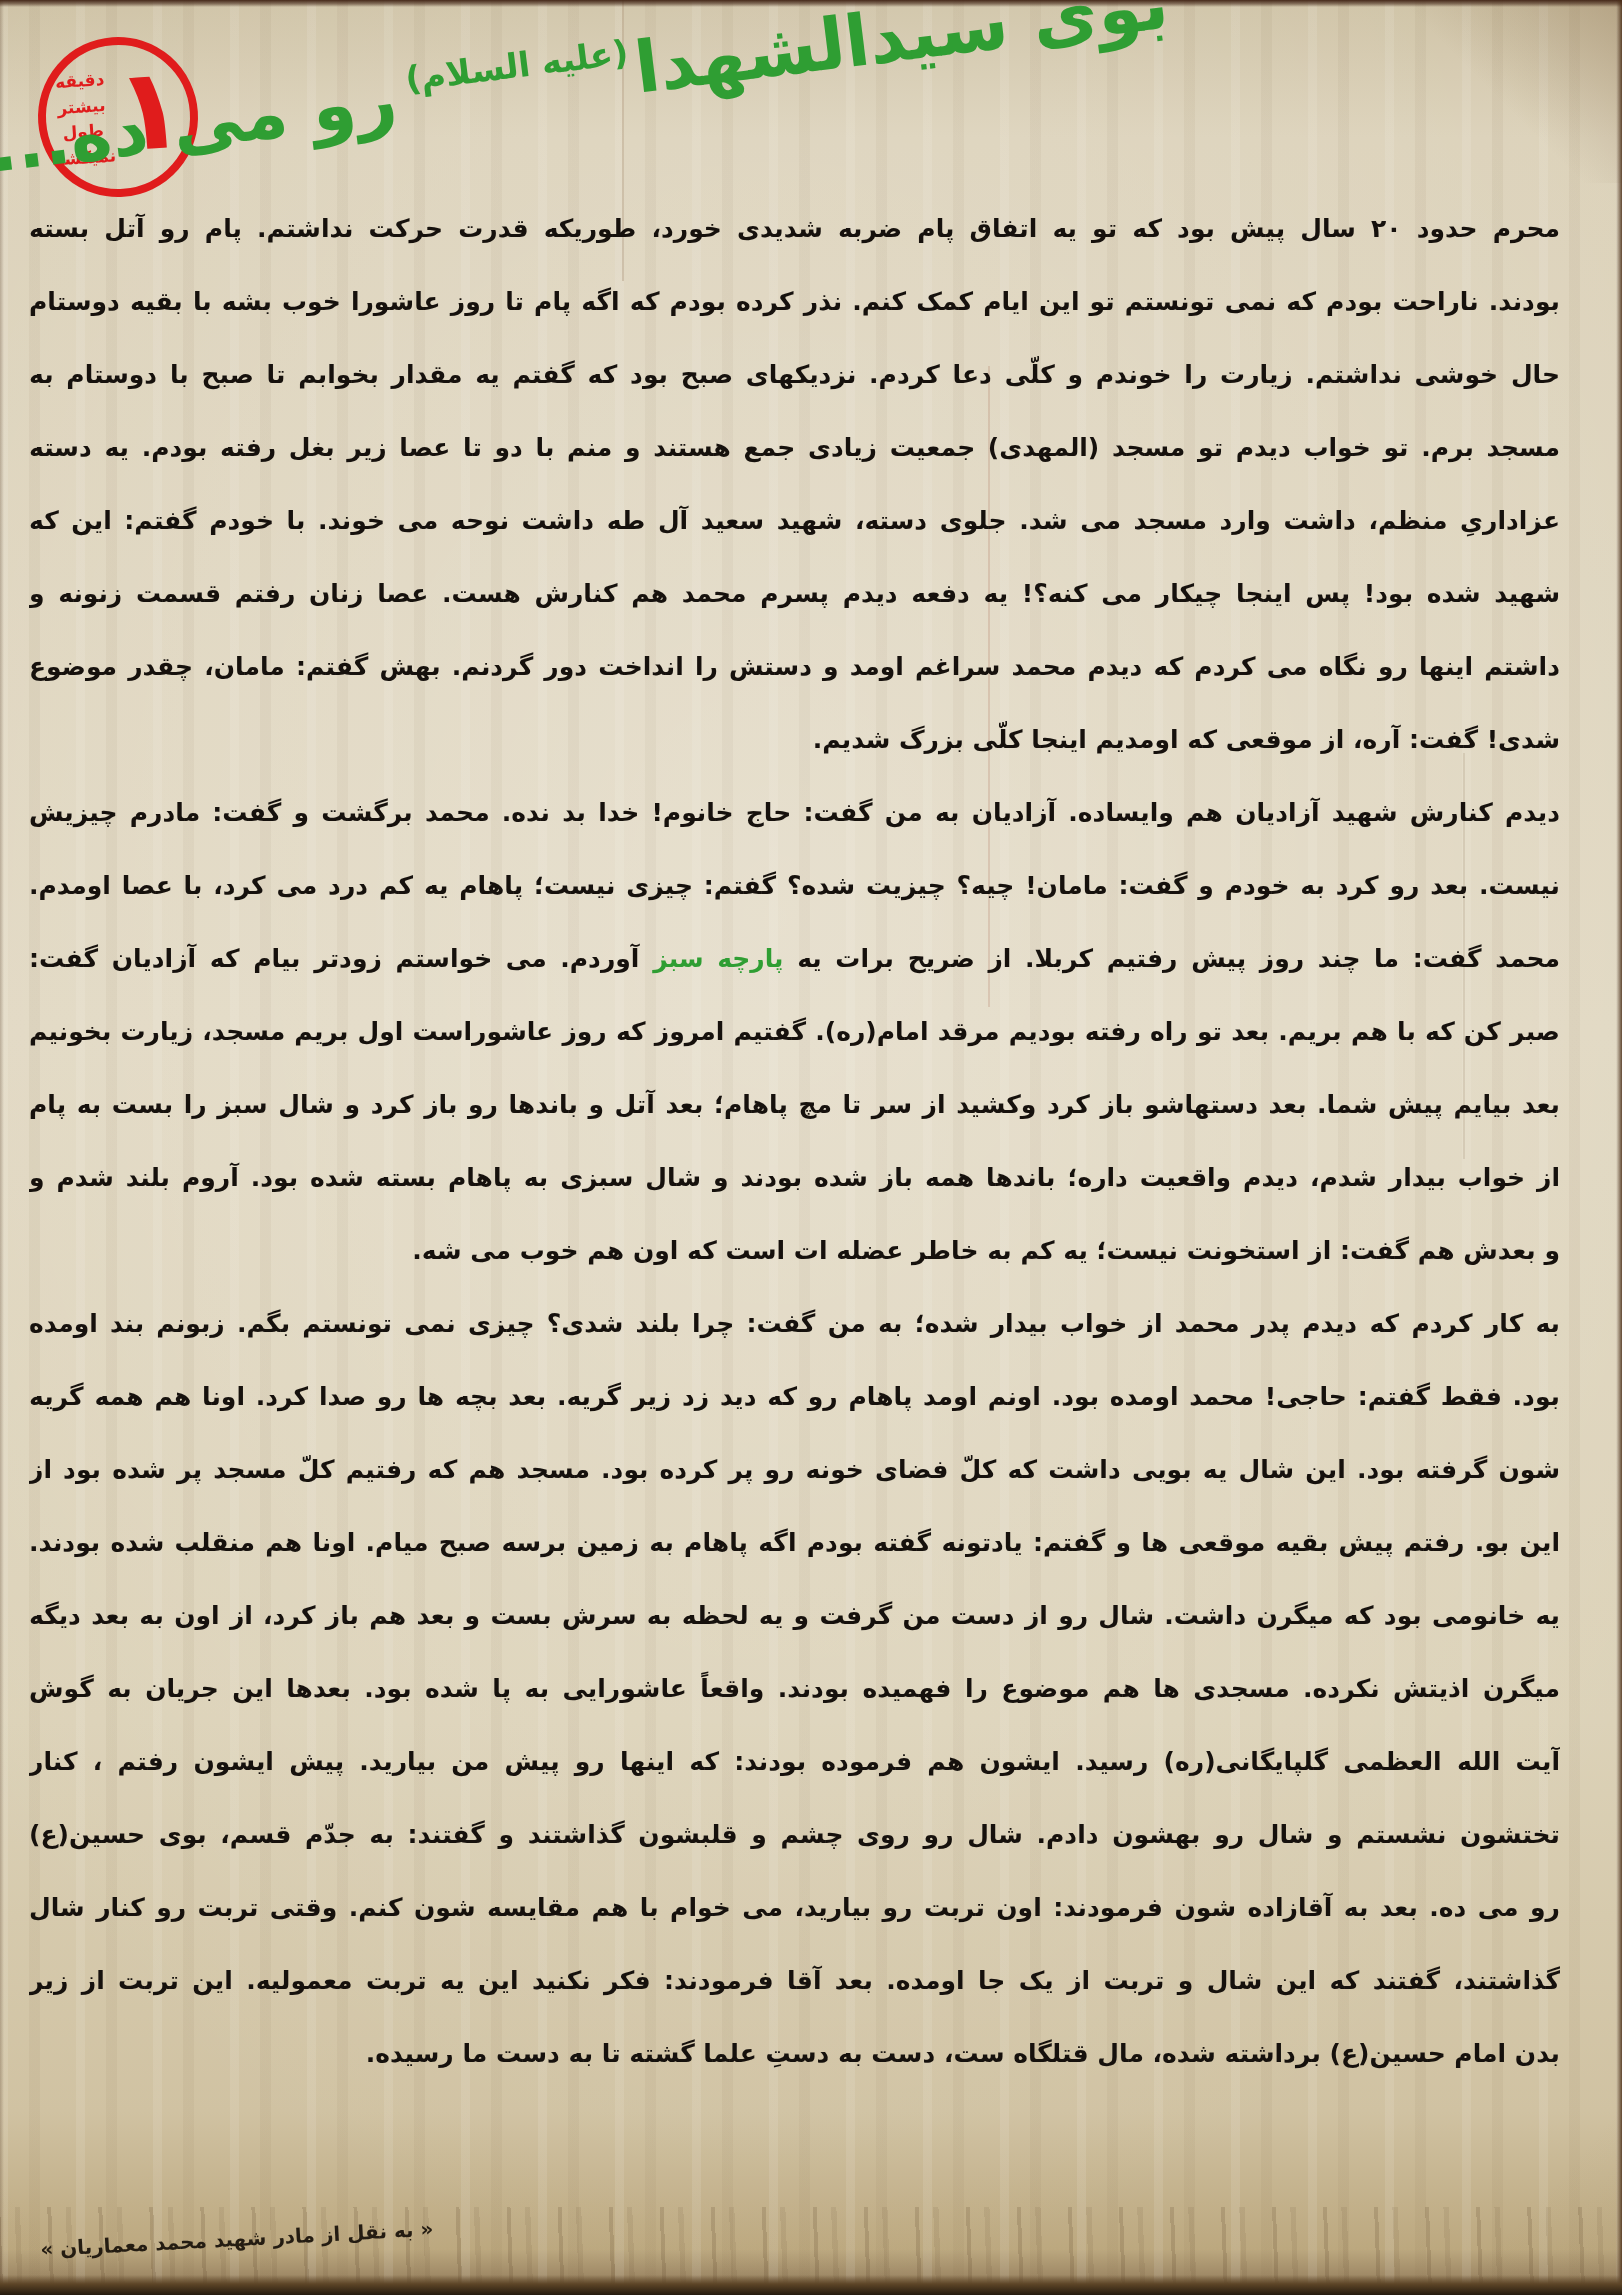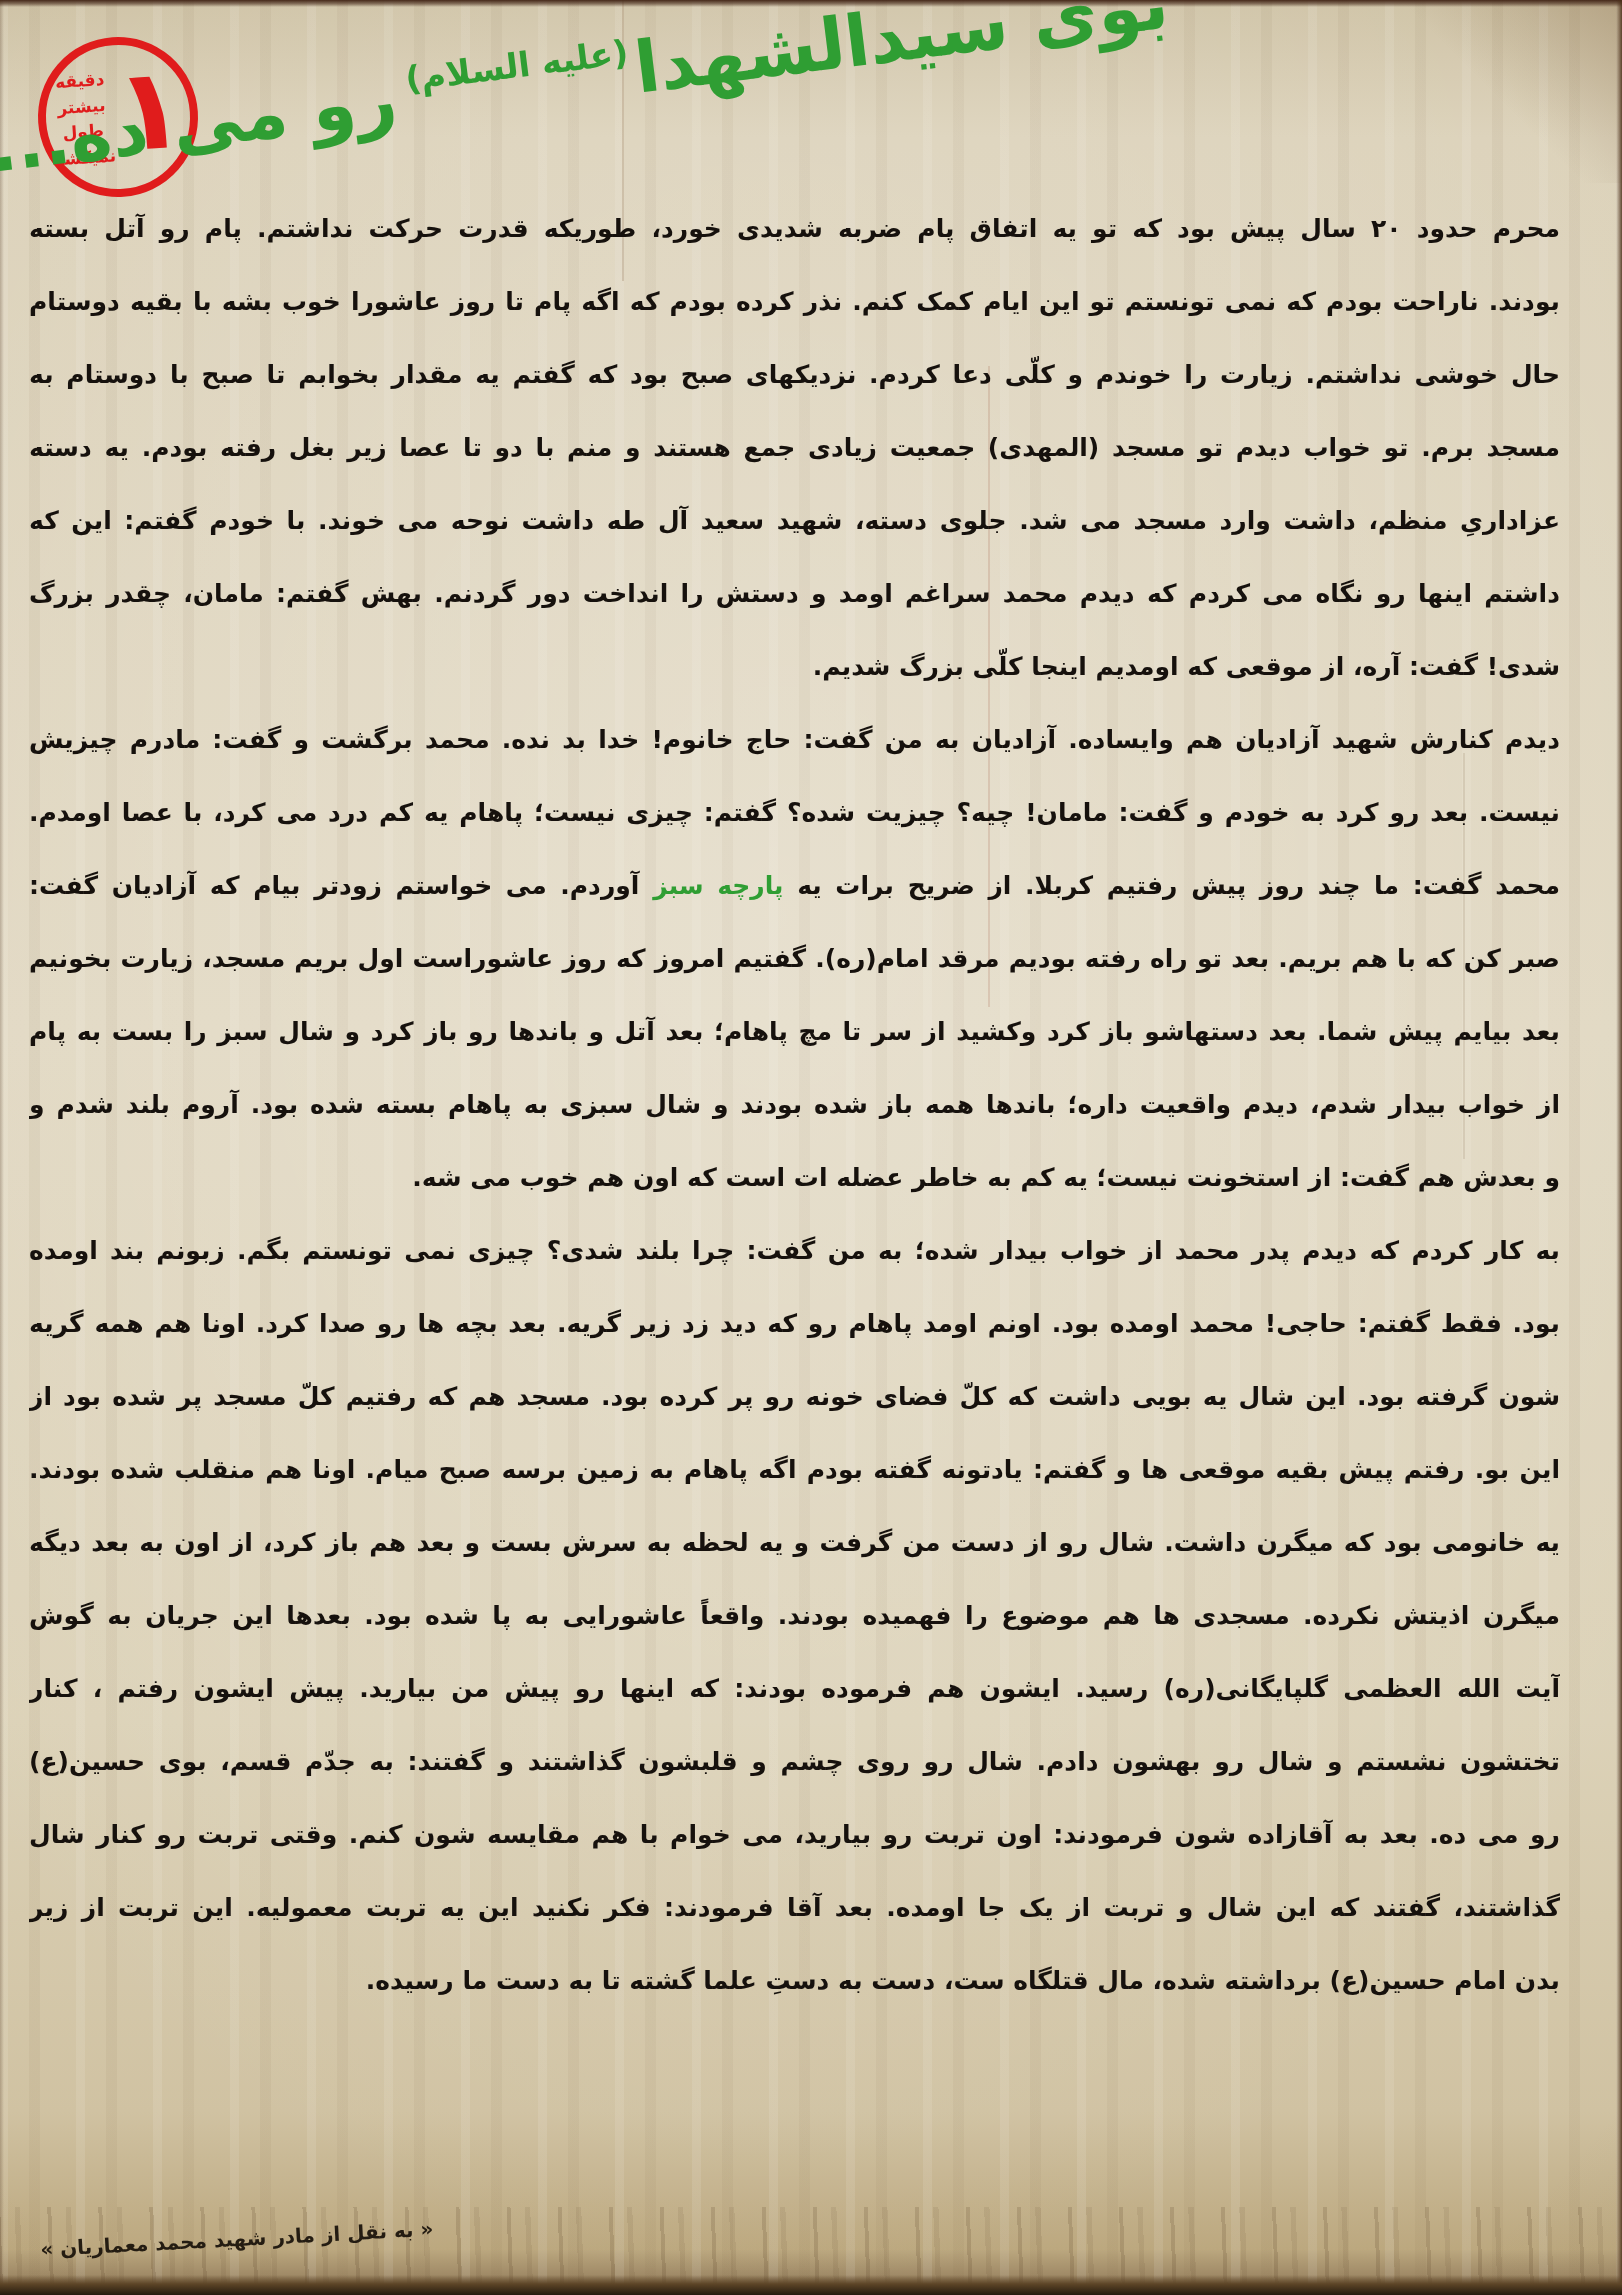--- a/index.html
+++ b/index.html
@@ -82,21 +82,22 @@
   <div class="title">
     <span class="big">بوی سیدالشهدا</span><span class="small">(علیه السلام)</span><span class="tail">رو می ده...</span>
   </div>
 
   <div class="body-text">
     <div class="line">محرم حدود ۲۰ سال پیش بود که تو یه اتفاق پام ضربه شدیدی خورد، طوریکه قدرت حرکت نداشتم. پام رو آتل بسته</div>
     <div class="line">بودند. ناراحت بودم که نمی تونستم تو این ایام کمک کنم. نذر کرده بودم که اگه پام تا روز عاشورا خوب بشه با بقیه دوستام</div>
     <div class="line">حال خوشی نداشتم. زیارت را خوندم و کلّی دعا کردم. نزدیکهای صبح بود که گفتم یه مقدار بخوابم تا صبح با دوستام به</div>
     <div class="line">مسجد برم. تو خواب دیدم تو مسجد (المهدی) جمعیت زیادی جمع هستند و منم با دو تا عصا زیر بغل رفته بودم. یه دسته</div>
     <div class="line">عزاداریِ منظم، داشت وارد مسجد می شد. جلوی دسته، شهید سعید آل طه داشت نوحه می خوند. با خودم گفتم: این که</div>
-    <div class="line">داشتم اینها رو نگاه می کردم که دیدم محمد سراغم اومد و دستش را انداخت دور گردنم. بهش گفتم: مامان، چقدر بزرگ</div>
+    <div class="line">شهید شده بود! پس اینجا چیکار می کنه؟! یه دفعه دیدم پسرم محمد هم کنارش هست. عصا زنان رفتم قسمت زنونه و</div>
+    <div class="line">داشتم اینها رو نگاه می کردم که دیدم محمد سراغم اومد و دستش را انداخت دور گردنم. بهش گفتم: مامان، چقدر موضوع</div>
     <div class="line end">شدی! گفت: آره، از موقعی که اومدیم اینجا کلّی بزرگ شدیم.</div>
     <div class="line">دیدم کنارش شهید آزادیان هم وایساده. آزادیان به من گفت: حاج خانوم! خدا بد نده. محمد برگشت و گفت: مادرم چیزیش</div>
     <div class="line">نیست. بعد رو کرد به خودم و گفت: مامان! چیه؟ چیزیت شده؟ گفتم: چیزی نیست؛ پاهام یه کم درد می کرد، با عصا اومدم.</div>
     <div class="line"><span>محمد گفت: ما چند روز پیش رفتیم کربلا. از ضریح برات یه </span><span class="green">پارچه سبز</span><span> آوردم. می خواستم زودتر بیام که آزادیان گفت:</span></div>
     <div class="line">صبر کن که با هم بریم. بعد تو راه رفته بودیم مرقد امام(ره). گفتیم امروز که روز عاشوراست اول بریم مسجد، زیارت بخونیم</div>
     <div class="line">بعد بیایم پیش شما. بعد دستهاشو باز کرد وکشید از سر تا مچ پاهام؛ بعد آتل و باندها رو باز کرد و شال سبز را بست به پام</div>
     <div class="line">از خواب بیدار شدم، دیدم واقعیت داره؛ باندها همه باز شده بودند و شال سبزی به پاهام بسته شده بود. آروم بلند شدم و</div>
     <div class="line end">و بعدش هم گفت: از استخونت نیست؛ یه کم به خاطر عضله ات است که اون هم خوب می شه.</div>
     <div class="line">به کار کردم که دیدم پدر محمد از خواب بیدار شده؛ به من گفت: چرا بلند شدی؟ چیزی نمی تونستم بگم. زبونم بند اومده</div>
     <div class="line">بود. فقط گفتم: حاجی! محمد اومده بود. اونم اومد پاهام رو که دید زد زیر گریه. بعد بچه ها رو صدا کرد. اونا هم همه گریه</div>

